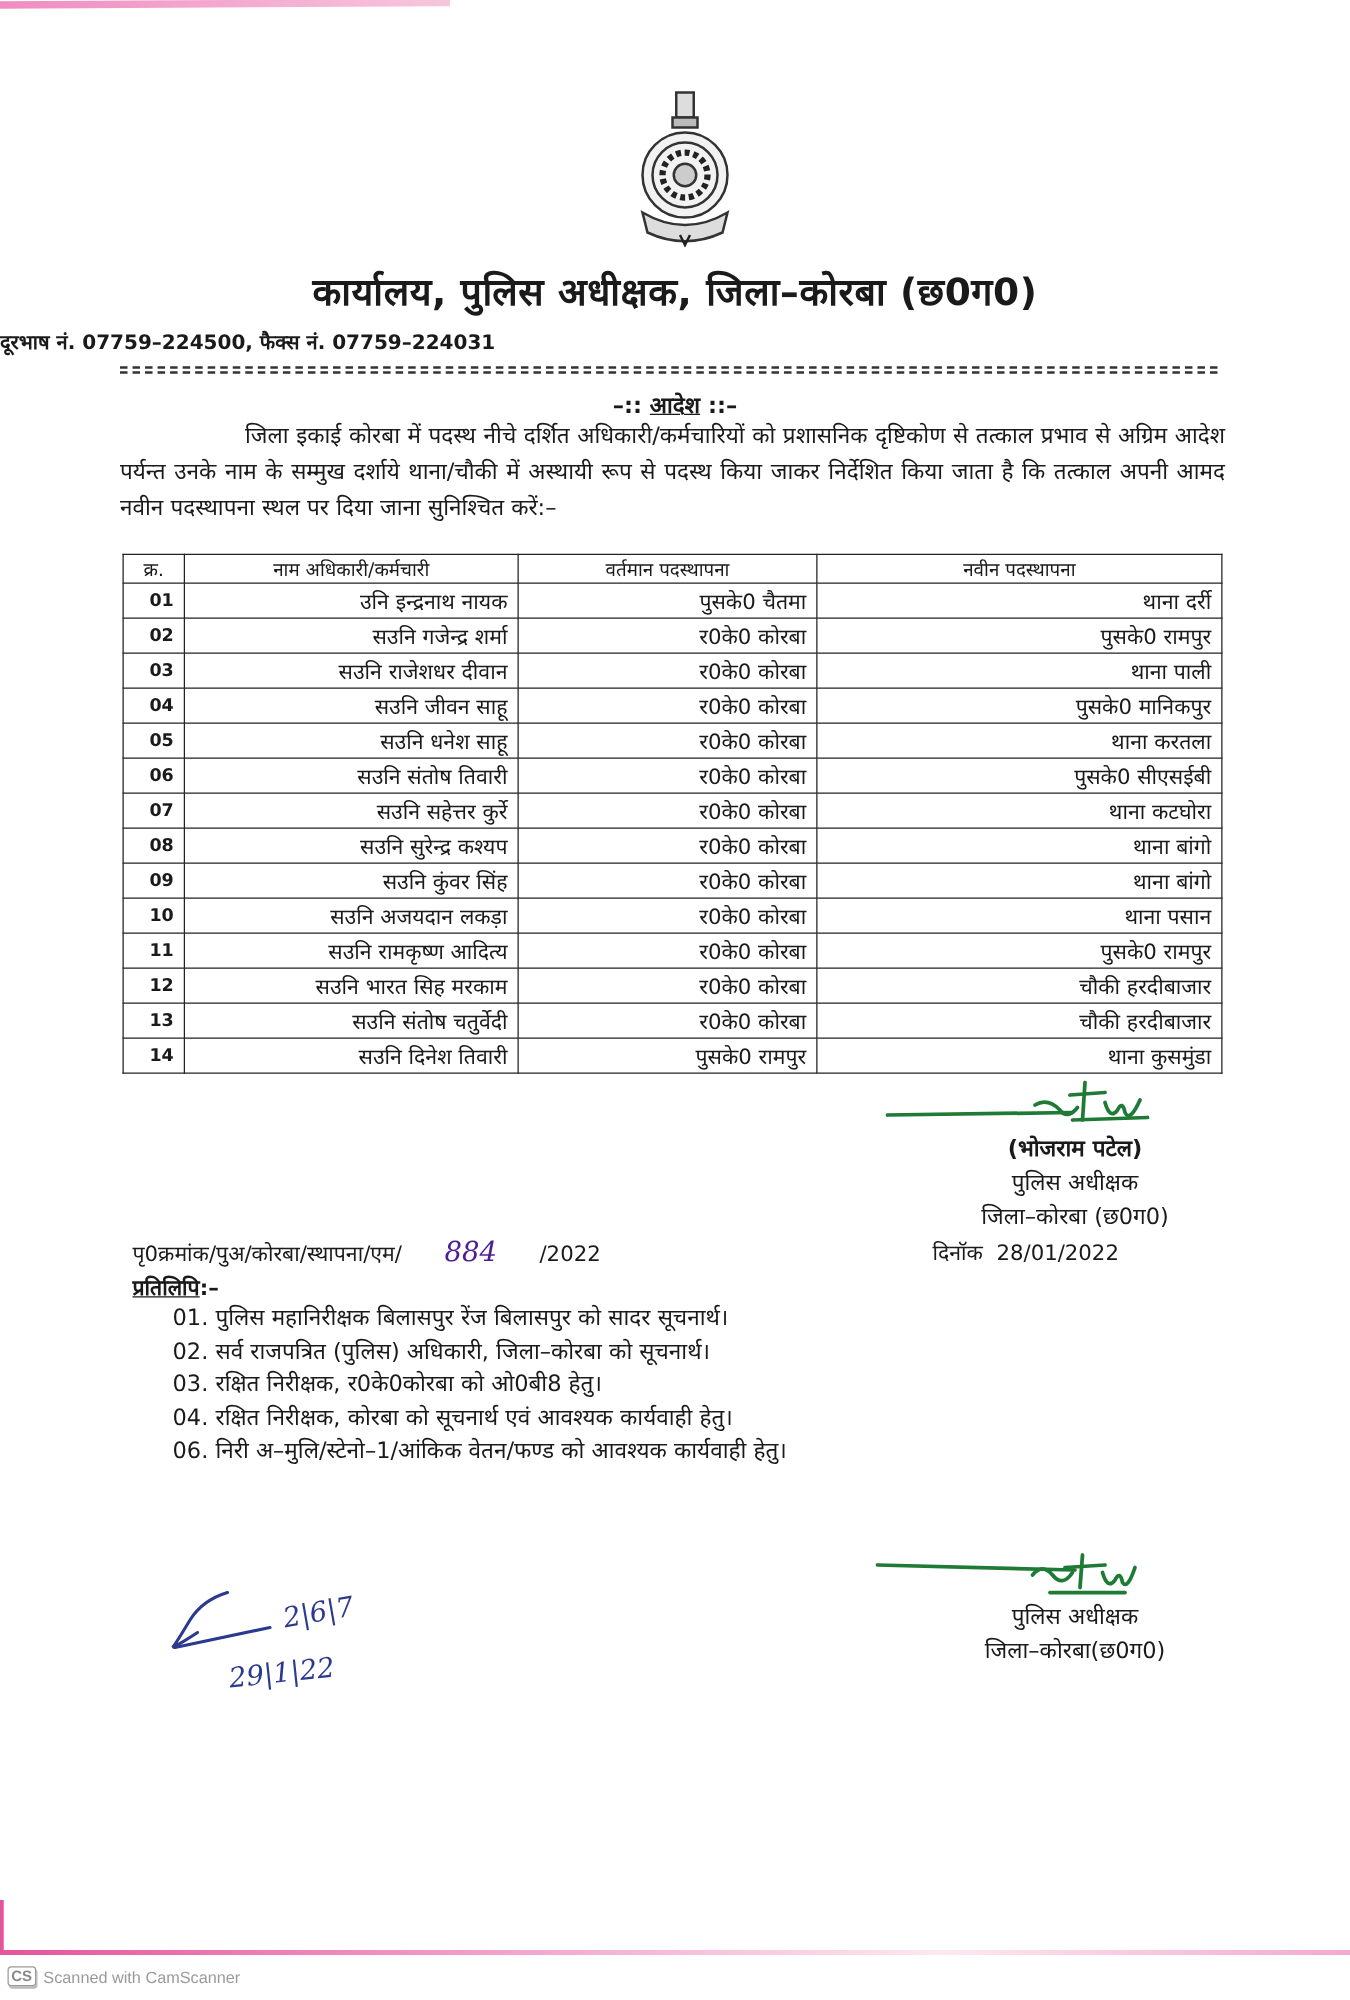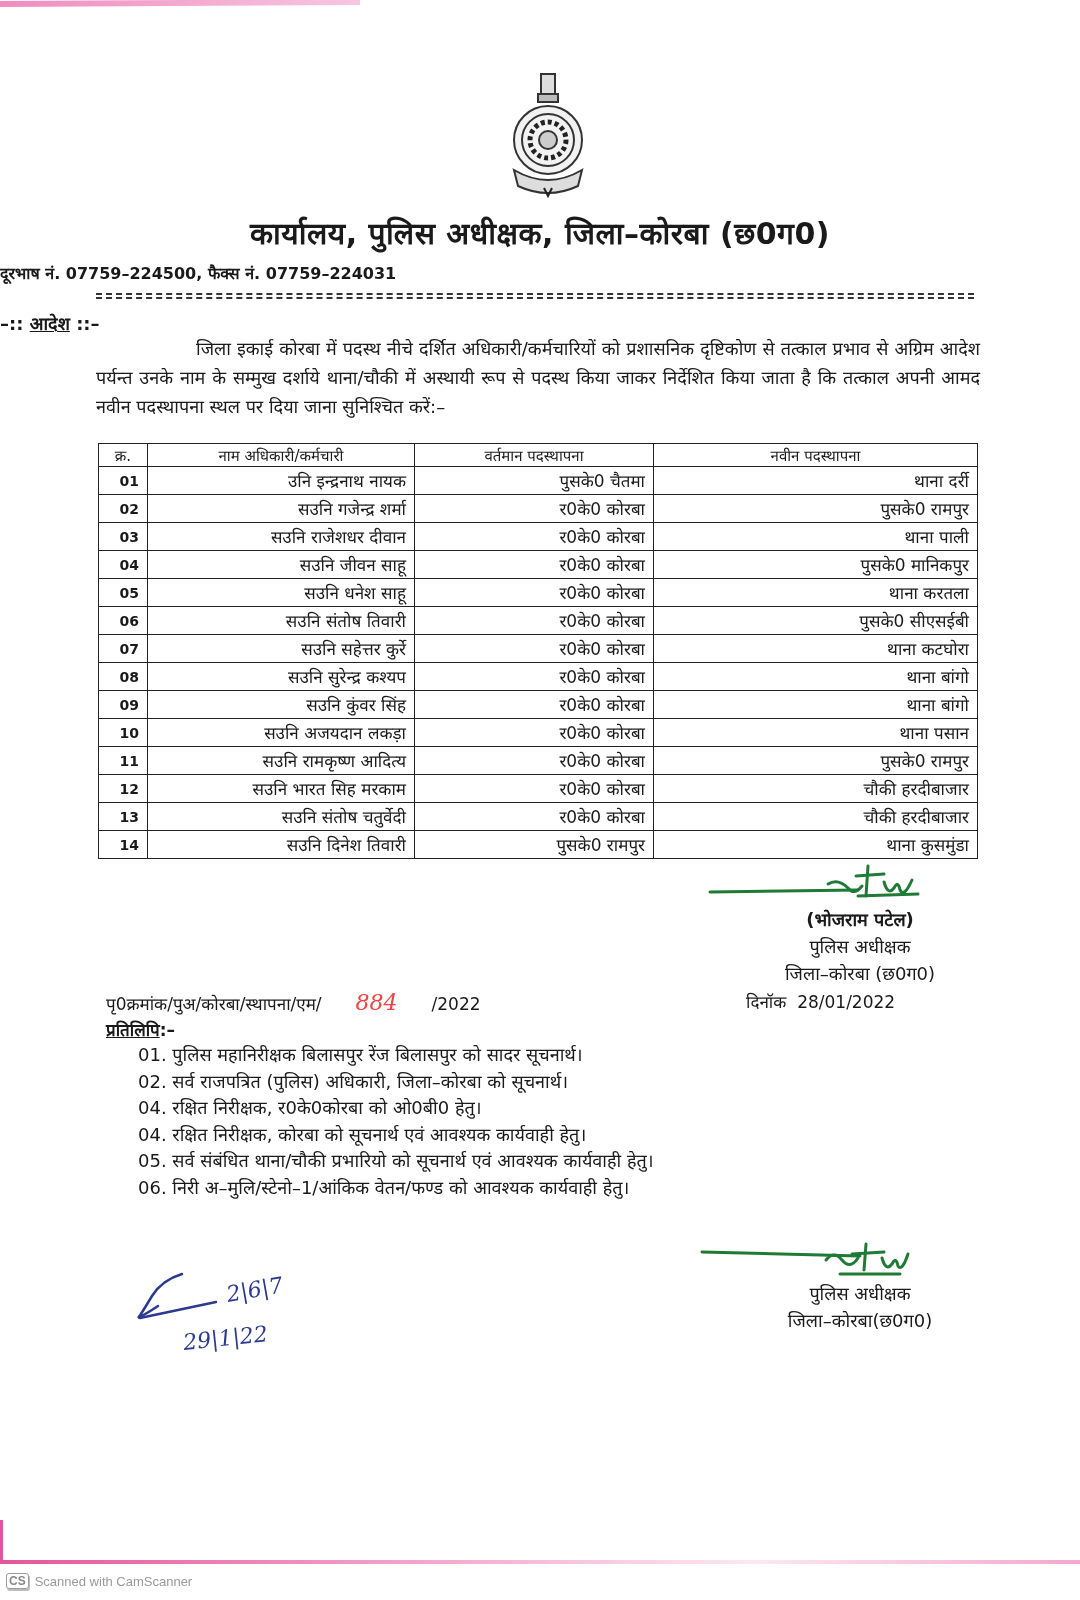--- a/index.html
+++ b/index.html
@@ -9,38 +9,38 @@
   }
   .pink-top { position: absolute; left: 0; top: 0; width: 360px; height: 6px; background: linear-gradient(90deg,#f08cc0,#f7c6de); transform: rotate(-0.3deg); }
   .pink-bottom { position: absolute; left: 0; top: 1560px; width: 1080px; height: 4px; background: linear-gradient(90deg,#e5559c,#f3a8cf 40%,#fde8f1 70%,#f3a8cf); }
   .pink-left { position: absolute; left: 0; top: 1520px; width: 3px; height: 44px; background: #e5559c; }
 
   .emblem { position: absolute; left: 508px; top: 70px; width: 80px; height: 128px; }
   .title { position: absolute; left: 0; width: 1080px; top: 212px; text-align: center; font-size: 30px; font-weight: bold; letter-spacing: 0.5px; }
   .contact { position: absolute; left: 0; width: 1080px; top: 262px; text-align: left; font-size: 16px; font-weight: bold; }
   .dbl-line { position: absolute; left: 96px; width: 878px; top: 293px; height: 6px; border-top: 2px dashed #333; border-bottom: 2px dashed #333; box-sizing: border-box; }
 
-  .order-heading { position: absolute; left: 0; width: 1080px; top: 311px; text-align: left; font-size: 18px; font-weight: bold; }
+  .order-heading { position: absolute; left: 0; width: 1080px; top: 311px; text-align: center; font-size: 18px; font-weight: bold; }
   .order-heading u { text-decoration: underline; }
   .para { position: absolute; left: 96px; width: 884px; top: 334px; font-size: 18px; line-height: 29px; text-align: justify; }
   .para .indent { display: inline-block; width: 100px; }
 
   table.postings { position: absolute; left: 98px; top: 443px; width: 880px; border-collapse: collapse; font-size: 17px; }
   table.postings th, table.postings td { border: 1.5px solid #222; padding: 1px 8px; height: 25px; text-align: right; white-space: nowrap; }
   table.postings th { font-weight: normal; text-align: center; font-size: 15px; height: 20px; }
   table.postings td.sn { width: 32px; text-align: right; font-size: 14px; font-weight: bold; }
   table.postings td.nm { width: 250px; }
   table.postings td.cur { width: 190px; padding-left: 40px; }
 
   .signature { position: absolute; }
   .sig-block { position: absolute; text-align: center; font-size: 18px; line-height: 27px; }
   .sig-block .name { font-weight: bold; }
 
   .ref-line { position: absolute; left: 106px; top: 990px; font-size: 17px; }
-  .ref-num { display: inline-block; width: 110px; text-align: center; font-family: "DejaVu Serif", serif; font-style: italic; color: #ef4444; font-size: 22px; }
+  .ref-num { display: inline-block; width: 110px; text-align: center; font-family: "DejaVu Serif", serif; font-style: italic; color: #4c1d95; font-size: 22px; }
   .date-line { position: absolute; left: 746px; top: 990px; font-size: 17px; }
 
   .copy-head { position: absolute; left: 106px; top: 1018px; font-size: 17px; font-weight: bold; }
   .copy-head span.u { text-decoration: underline; }
   .copy-list { position: absolute; left: 138px; top: 1042px; margin: 0; padding: 0; list-style: none; font-size: 18px; line-height: 26.5px; }
 
   .handnote { position: absolute; left: 130px; top: 1262px; width: 200px; height: 100px; }
   .footer-cs { position: absolute; left: 6px; top: 1573px; display: flex; align-items: center; gap: 6px; color: #9a9a9a; font-size: 13px; font-family: "Liberation Sans", sans-serif; }
   .cs-badge { border: 1.5px solid #9a9a9a; border-radius: 3px; font-weight: bold; font-size: 12px; padding: 0 2px; color: #8a8a8a; box-shadow: 1px 2px 0 #bbb; }
 </style>
@@ -191,23 +191,22 @@
   <span>पृ0क्रमांक/पुअ/कोरबा/स्थापना/एम/</span><span class="ref-num">884</span><span>/2022</span>
 </div>
 <div class="date-line">
   <span>दिनॉक</span>&nbsp;&nbsp;<span>28/01/2022</span>
 </div>
 
 <div class="copy-head"><span class="u">प्रतिलिपि</span><span>:–</span></div>
 <ul class="copy-list">
   <li>01. पुलिस महानिरीक्षक बिलासपुर रेंज बिलासपुर को सादर सूचनार्थ।</li>
   <li>02. सर्व राजपत्रित (पुलिस) अधिकारी, जिला–कोरबा को सूचनार्थ।</li>
-  <li>04. रक्षित निरीक्षक, र0के0कोरबा को ओ0बी0 हेतु।</li>
+  <li>03. रक्षित निरीक्षक, र0के0कोरबा को ओ0बी8 हेतु।</li>
   <li>04. रक्षित निरीक्षक, कोरबा को सूचनार्थ एवं आवश्यक कार्यवाही हेतु।</li>
-  <li>05. सर्व संबंधित थाना/चौकी प्रभारियो को सूचनार्थ एवं आवश्यक कार्यवाही हेतु।</li>
   <li>06. निरी अ–मुलि/स्टेनो–1/आंकिक वेतन/फण्ड को आवश्यक कार्यवाही हेतु।</li>
 </ul>
 
 <svg class="handnote" viewBox="0 0 200 100">
   <g fill="none" stroke="#2b3a8f" stroke-width="2.5" stroke-linecap="round">
     <path d="M52 12 q-20 6 -30 22 q-12 20 -14 22 q8 -4 20 -12"></path>
     <path d="M10 56 L86 40"></path>
   </g>
   <text x="98" y="40" font-family="DejaVu Serif, serif" font-style="italic" font-size="22" fill="#2b3a8f" transform="rotate(-10 98 40)">2|6|7</text>
   <text x="54" y="88" font-family="DejaVu Serif, serif" font-style="italic" font-size="22" fill="#2b3a8f" transform="rotate(-6 54 88)">29|1|22</text>

